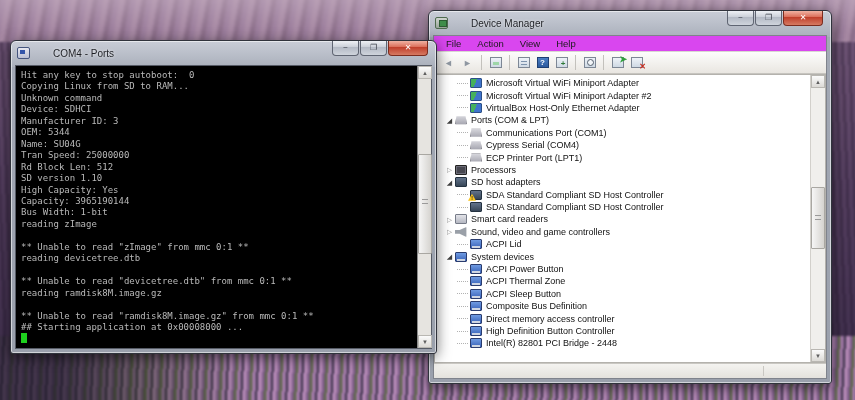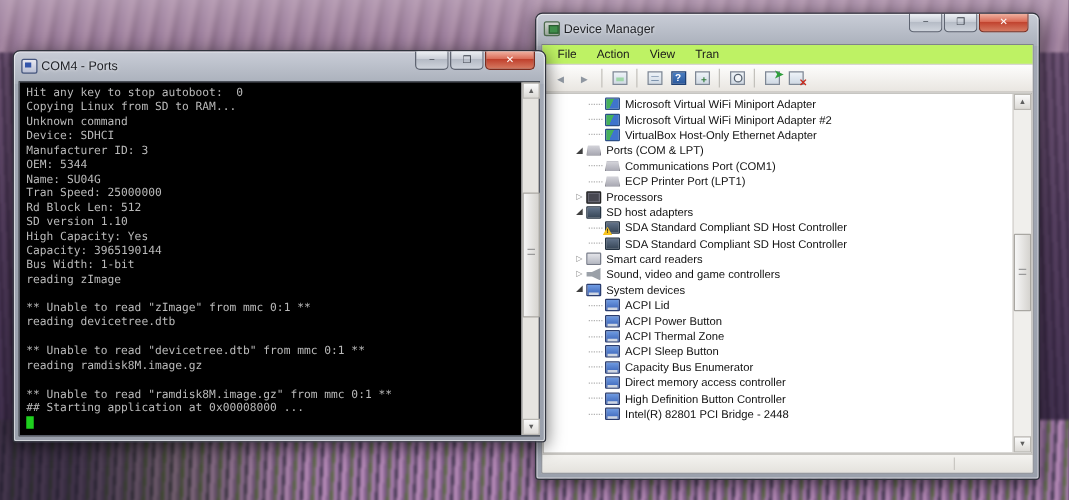--- a/index.html
+++ b/index.html
@@ -23,21 +23,21 @@
       linear-gradient(90deg, rgba(30,26,40,.75) 0 70px, rgba(30,40,20,.45) 150px, rgba(0,0,0,0) 260px),
       repeating-linear-gradient(93deg, #b287b4 0 4px, #7e5d88 4px 7px, #54683a 7px 9px, #a078a6 9px 13px, #3a3048 13px 15px);
     filter:blur(1.2px); }
 
   
   .win { position:absolute; border:1px solid #30333c; border-radius:6px 6px 3px 3px;
     background:linear-gradient(180deg, #c9cdd7, #aab0bb 26px, #a3a9b5 26px, #9aa0ac);
     box-shadow:0 3px 14px rgba(0,0,0,.55), inset 0 0 0 1px rgba(255,255,255,.55); }
   .titlebar { height:24px; display:flex; align-items:center; padding:0 6px; position:relative;
     border-radius:6px 6px 0 0; }
-  .titlebar .title { font-size:10px; color:#1d1f24; text-shadow:0 0 3px rgba(255,255,255,.9); margin-left:3px; white-space:nowrap;text-align:right; }
+  .titlebar .title { font-size:10px; color:#1d1f24; text-shadow:0 0 3px rgba(255,255,255,.9); margin-left:23px; white-space:nowrap;text-align:right; }
   .winbtns { position:absolute; top:0; right:8px; display:flex; }
   .wbtn { height:15px; border:1px solid #5f6572; border-top:none; border-radius:0 0 4px 4px;
     font-size:8px; line-height:13px; text-align:center; color:#3c414b;
     background:linear-gradient(180deg, #eef1f5, #c9ced7 45%, #b4bac5 46%, #cfd4dc); margin-left:1px; cursor:default; }
   .wbtn.min, .wbtn.max { width:27px; }
   .wbtn.close { width:40px; color:#fff;
     background:linear-gradient(180deg, #f0b2a2, #d96a55 45%, #c0402c 46%, #d67a62); border-color:#7c2c1e; }
 
   
   .putty { left:10px; top:40px; width:427px; height:314px; z-index:20; }
@@ -57,37 +57,37 @@
     border:1px solid #a9a7a2; border-radius:1px; }
   .sb-thumb::after { content:""; position:absolute; left:3px; right:3px; top:45%; height:1px;
     border-top:1px solid #9a9a9a; border-bottom:1px solid #9a9a9a; padding-top:2px; }
   .term-scroll .sb-thumb { top:88px; height:100px; }
 
   
   .devmgr { left:428px; top:10px; width:404px; height:374px; z-index:10; }
   .dm-ico { background:linear-gradient(180deg,#cfd4cf,#9aa59a); border:1px solid #4e6b4e; border-radius:2px; position:relative; }
   .dm-ico::before { content:""; position:absolute; left:3px; top:2px; width:6px; height:5px; background:#3f8d4a; border:1px solid #2c5c33; }
   .dm-body { position:absolute; left:4px; right:4px; top:24px; bottom:4px; background:#f3f1ee; border:1px solid #7f838c; display:flex; flex-direction:column; }
-  .menubar { height:16px; display:flex; align-items:center; background:#bef264; border-bottom:1px solid #d9d7d2; padding-left:4px; }
+  .menubar { height:16px; display:flex; align-items:center; background:#d946ef; border-bottom:1px solid #d9d7d2; padding-left:4px; }
   .menu-item { font-size:9.5px; color:#1a1a1a; padding:0 8px; cursor:default; }
   .toolbar { height:22px; display:flex; align-items:center; background:linear-gradient(180deg,#fdfdfc,#e9e6e1); border-bottom:1px solid #c6c4bf; padding-left:5px; }
   .tb-sep { width:1px; height:15px; background:#c3c1bc; margin:0 4px; }
   .tb-ic { width:15px; height:14px; margin:0 2px; display:inline-flex; align-items:center; justify-content:center; position:relative; font-size:9px; color:#8f97a1; }
   .tb-box { width:12px; height:11px; border:1px solid #7d8795; background:linear-gradient(180deg,#eef3f8,#cfd9e4); position:relative; }
   .tb-box.green::after { content:""; position:absolute; left:2px; top:4px; right:2px; bottom:2px; background:#9ed6a8; }
   .tb-box.lines::after { content:""; position:absolute; left:2px; top:3px; right:2px; bottom:2px;
     background:repeating-linear-gradient(180deg,#7d93ad 0 1px,transparent 1px 3px); }
   .tb-help { width:12px; height:11px; background:linear-gradient(180deg,#4a7ec2,#2c5a9e); border:1px solid #1d3f73; color:#fff; font-size:8px; line-height:10px; text-align:center; font-weight:bold; }
   .tb-box.plus::after { content:"+"; position:absolute; right:1px; bottom:-1px; color:#2f7a38; font-size:8px; font-weight:bold; }
   .tb-scan::after { content:""; position:absolute; right:1px; bottom:1px; width:5px; height:5px; border:1px solid #55606e; border-radius:50%; background:rgba(255,255,255,.6); }
   .tb-up { position:absolute; right:-2px; top:-2px; color:#2f9e3c; font-size:9px; font-weight:bold; }
   .tb-x { position:absolute; right:-2px; bottom:-1px; color:#c72a1c; font-size:8px; font-weight:bold; }
 
   .treewrap { flex:1; position:relative; background:#fff; border:1px solid #b4b2ad; margin:0; overflow:hidden; }
-  .tree { position:absolute; left:16px; top:2px; right:17px; }
+  .tree { position:absolute; left:2px; top:2px; right:17px; }
   .trow { height:12.4px; display:flex; align-items:center; white-space:nowrap; overflow:hidden; }
   .trow .tlabel { font-size:9px; color:#111; }
   .expander { width:9px; text-align:center; flex:0 0 9px; font-size:6.5px; color:#8a8a8a; line-height:9px; }
   .expander.expanded { color:#404040; font-size:7px; }
   .lvl1 { padding-left:8px; }
   .lvl2 { padding-left:20px; }
   .connector { flex:0 0 11px; height:0; border-top:1px dotted #b2b2b2; margin-right:1px; }
   .ticon { width:12px; height:10px; flex:0 0 12px; margin:0 4px 0 1px; position:relative; border-radius:1px; }
   .ic-network-adapter { background:linear-gradient(115deg,#45b15c 0 45%,#3f74cc 45%); border:1px solid #2b4f88; }
   .ic-portable-device { background:linear-gradient(180deg,#d8dade,#a2a6ae); border:1px solid #6b6f77; }
@@ -124,21 +124,21 @@
         <span class="wbtn min">−</span>
         <span class="wbtn max">❐</span>
         <span class="wbtn close">✕</span>
       </div>
     </div>
     <div class="dm-body">
       <div class="menubar">
         <span class="menu-item">File</span>
         <span class="menu-item">Action</span>
         <span class="menu-item">View</span>
-        <span class="menu-item">Tran</span>
+        <span class="menu-item">Help</span>
       </div>
       <div class="toolbar">
         <span class="tb-ic">◄</span>
         <span class="tb-ic">►</span>
         <span class="tb-sep"></span>
         <span class="tb-ic">
             <span class="tb-box green"></span>
           </span>
         <span class="tb-sep"></span>
         <span class="tb-ic">
@@ -187,20 +187,25 @@
               <span class="tlabel">Ports (COM &amp; LPT)</span>
             </div>
             <div class="trow lvl2">
               <span class="connector"></span>
               <span class="ticon ic-serial-port"></span>
               <span class="tlabel">Communications Port (COM1)</span>
             </div>
             <div class="trow lvl2">
               <span class="connector"></span>
               <span class="ticon ic-serial-port"></span>
+              <span class="tlabel">Cypress Serial (COM4)</span>
+            </div>
+            <div class="trow lvl2">
+              <span class="connector"></span>
+              <span class="ticon ic-serial-port"></span>
               <span class="tlabel">ECP Printer Port (LPT1)</span>
             </div>
             <div class="trow lvl1">
               <span class="expander collapsed">▷</span>
               <span class="ticon ic-processor"></span>
               <span class="tlabel">Processors</span>
             </div>
             <div class="trow lvl1">
               <span class="expander expanded">◢</span>
               <span class="ticon ic-sd-host"></span>
@@ -221,49 +226,49 @@
             <div class="trow lvl1">
               <span class="expander collapsed">▷</span>
               <span class="ticon ic-smart-card"></span>
               <span class="tlabel">Smart card readers</span>
             </div>
             <div class="trow lvl1">
               <span class="expander collapsed">▷</span>
               <span class="ticon ic-speaker"></span>
               <span class="tlabel">Sound, video and game controllers</span>
             </div>
+            <div class="trow lvl2">
+              <span class="connector"></span>
+              <span class="ticon ic-computer"></span>
+              <span class="tlabel">ACPI Lid</span>
+            </div>
             <div class="trow lvl1">
               <span class="expander expanded">◢</span>
               <span class="ticon ic-computer"></span>
               <span class="tlabel">System devices</span>
             </div>
             <div class="trow lvl2">
               <span class="connector"></span>
               <span class="ticon ic-computer"></span>
-              <span class="tlabel">ACPI Lid</span>
-            </div>
-            <div class="trow lvl2">
-              <span class="connector"></span>
-              <span class="ticon ic-computer"></span>
               <span class="tlabel">ACPI Power Button</span>
             </div>
             <div class="trow lvl2">
               <span class="connector"></span>
               <span class="ticon ic-computer"></span>
               <span class="tlabel">ACPI Thermal Zone</span>
             </div>
             <div class="trow lvl2">
               <span class="connector"></span>
               <span class="ticon ic-computer"></span>
               <span class="tlabel">ACPI Sleep Button</span>
             </div>
             <div class="trow lvl2">
               <span class="connector"></span>
               <span class="ticon ic-computer"></span>
-              <span class="tlabel">Capacity Bus Enumerator</span>
+              <span class="tlabel">Composite Bus Definition</span>
             </div>
             <div class="trow lvl2">
               <span class="connector"></span>
               <span class="ticon ic-computer"></span>
               <span class="tlabel">Direct memory access controller</span>
             </div>
             <div class="trow lvl2">
               <span class="connector"></span>
               <span class="ticon ic-computer"></span>
               <span class="tlabel">High Definition Button Controller</span>

